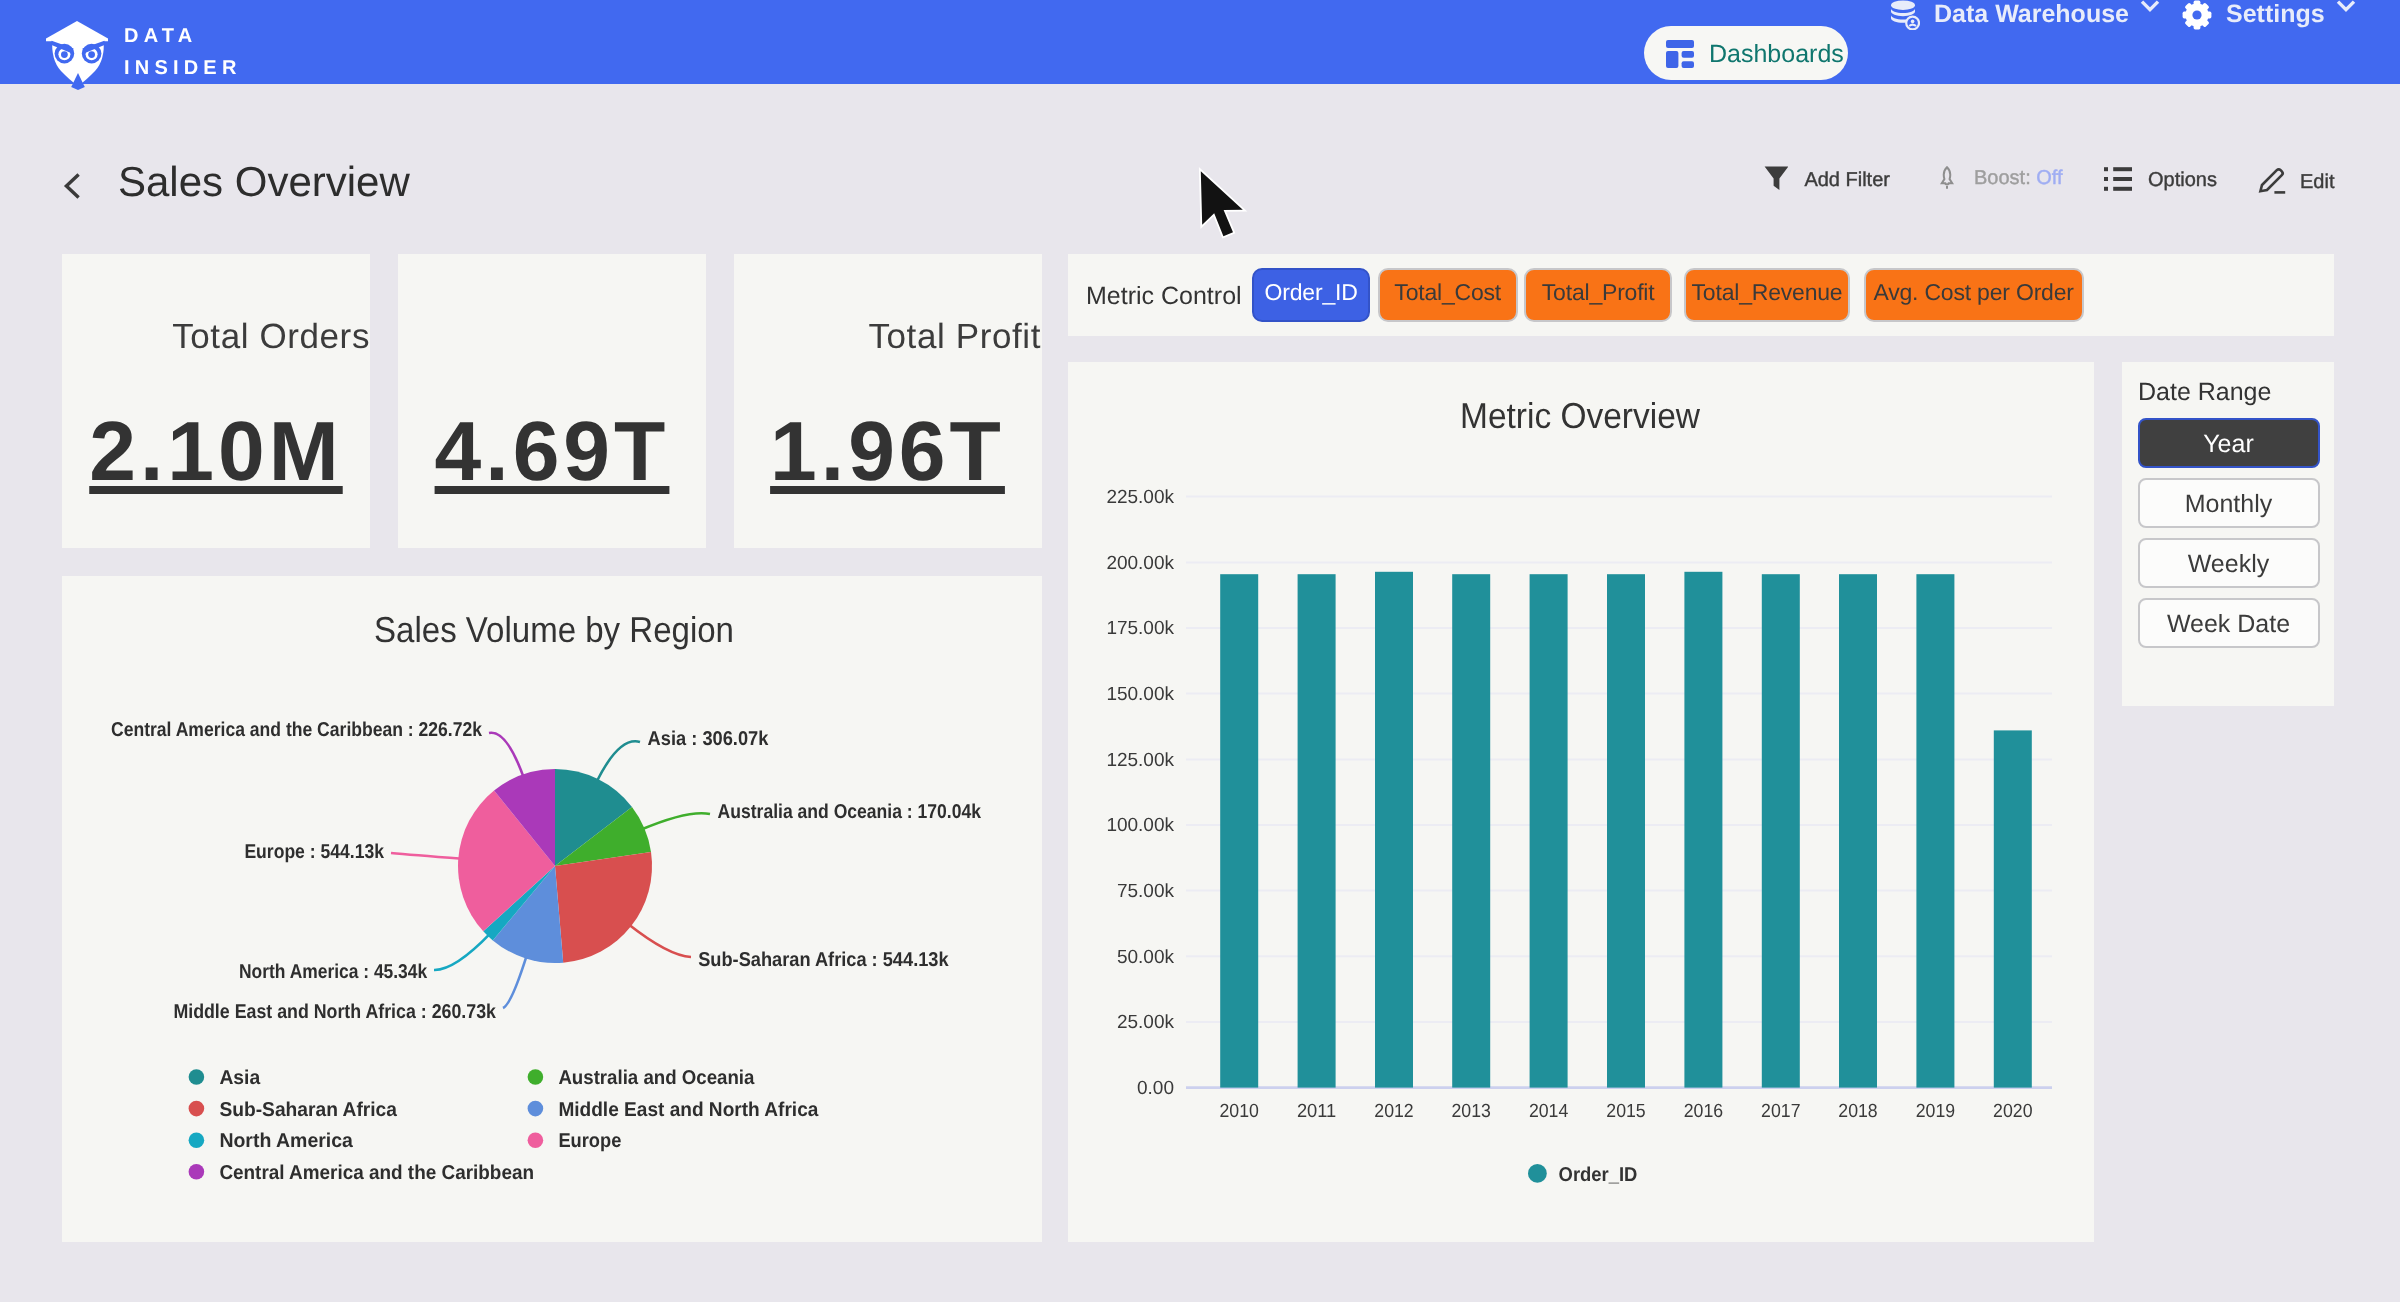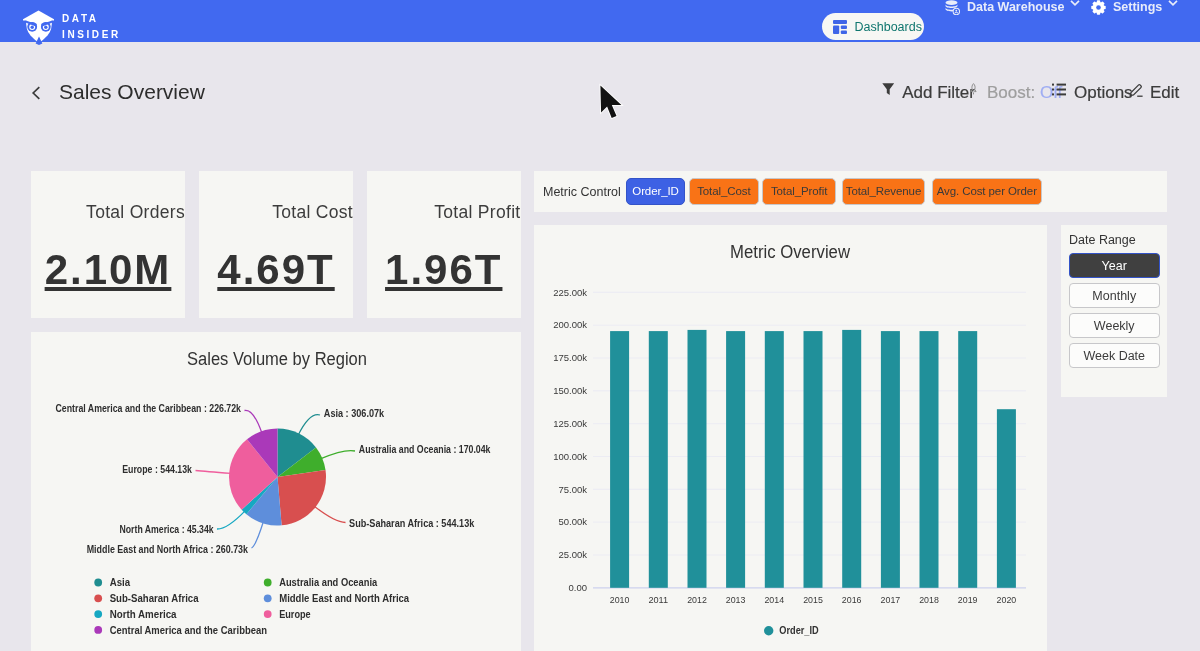--- a/index.html
+++ b/index.html
@@ -1,22 +1,22 @@
 <!DOCTYPE html>
 <html><head><meta charset="utf-8"><style>
 * { margin:0; padding:0; box-sizing:border-box; }
 html,body { width:1200px; height:651px; overflow:hidden; font-family:"Liberation Sans",sans-serif; background:#e8e6ec; }
 .topbar { position:absolute; left:0; top:0; width:1200px; height:42px; background:#4169f0; }
 .logo-t { position:absolute; left:62px; color:#fff; font-size:10px; font-weight:bold; letter-spacing:2.6px; }
 .nav { position:absolute; top:0; height:54px; display:flex; align-items:flex-start; color:#e8ecfa; font-size:12.5px;font-weight:bold; }
 .pill { position:absolute; left:822px; top:13px; width:102px; height:27px; background:#f7f7f4; border-radius:14px; display:flex; align-items:center; justify-content:flex-start; padding-left:10.5px; color:#0f766e; font-size:12.5px; }
 .titlerow { position:absolute; left:0; top:54px; width:1200px; height:73px; }
 .h1 { position:absolute; left:59px; top:26px; font-size:21px; color:#2d2d2d; }
-.tool { position:absolute; top:29px; display:flex; align-items:flex-start; font-size:17px; color:#3c3c3c; white-space:nowrap; -webkit-text-stroke:0.2px currentColor; }
-.card { position:absolute; background:#f6f6f3;margin-top:44px; }
+.tool { position:absolute; top:29px; display:flex; align-items:flex-end; font-size:10px; color:#3c3c3c; white-space:nowrap; -webkit-text-stroke:0.2px currentColor; }
+.card { position:absolute; background:#f6f6f3; }
 .kpi-t { position:absolute; width:100%; text-align:right; top:31px; font-size:17.5px; color:#3c3c3c; letter-spacing:0.3px; }
 .kpi-v { position:absolute; width:100%; text-align:center; top:75px; font-size:42px; font-weight:bold; color:#333; letter-spacing:2px;text-decoration:underline; }
 .mbtn { white-space:nowrap; height:26.5px; border-radius:5px; border:1px solid #c7c7ca; background:#f97316; color:#3a3a3a; font-size:11.5px; letter-spacing:-0.1px; display:inline-flex; align-items:center; justify-content:center; position:absolute; top:7px; }
 .dbtn { position:absolute; left:7.5px; width:91.5px; height:25px; border-radius:4px; border:1px solid #c7c7ca; background:#fcfcfb; color:#3b3b3b; font-size:12.5px; display:flex; align-items:center; justify-content:center; }
 </style></head>
 <body>
 <div class="topbar">
 <svg width="32" height="36" viewBox="0 0 32 36" style="position:absolute;left:23px;top:9px">
 <path d="M15.5,1.5 L31,10.2 L31,11.6 L0,11.6 L0,10.2 Z" fill="#fff"></path>
 <path d="M3.2,10.5 L28.8,10.5 Q29.6,21 24.5,26.5 Q20,31.2 16,34 Q12,31.2 7.5,26.5 Q2.4,21 3.2,10.5 Z" fill="#fff"></path>
@@ -96,21 +96,20 @@
 <path d="M1.2,12.6 L2,9.5 L9.4,2.1 A1.35,1.35 0 0 1 11.3,2.1 L11.9,2.7 A1.35,1.35 0 0 1 11.9,4.6 L4.5,12 L1.2,12.6 Z" fill="none" stroke="#3c3c3c" stroke-width="1.3"></path>
 <path d="M8.2,13.2 L13.6,13.2" stroke="#3c3c3c" stroke-width="1.3"></path>
 </svg>Edit</div>
 </div>
 
 <div class="card" style="left:31px;top:127px;width:154px;height:146.5px">
   <div class="kpi-t">Total Orders</div>
     <div class="kpi-v">2.10M</div>
 </div>
 <div class="card" style="left:199px;top:127px;width:154px;height:146.5px">
-  <div class="kpi-t">Total Cost</div>
     <div class="kpi-v">4.69T</div>
 </div>
 <div class="card" style="left:367px;top:127px;width:153.5px;height:146.5px">
   <div class="kpi-t">Total Profit</div>
     <div class="kpi-v">1.96T</div>
 </div>
 
 <div class="card" style="left:31px;top:288px;width:489.5px;height:332.5px">
 <svg width="490" height="333" style="position:absolute;left:0;top:0">
 <text x="246" y="33" text-anchor="middle" font-size="18" fill="#333" textLength="180" lengthAdjust="spacingAndGlyphs">Sales Volume by Region</text>

